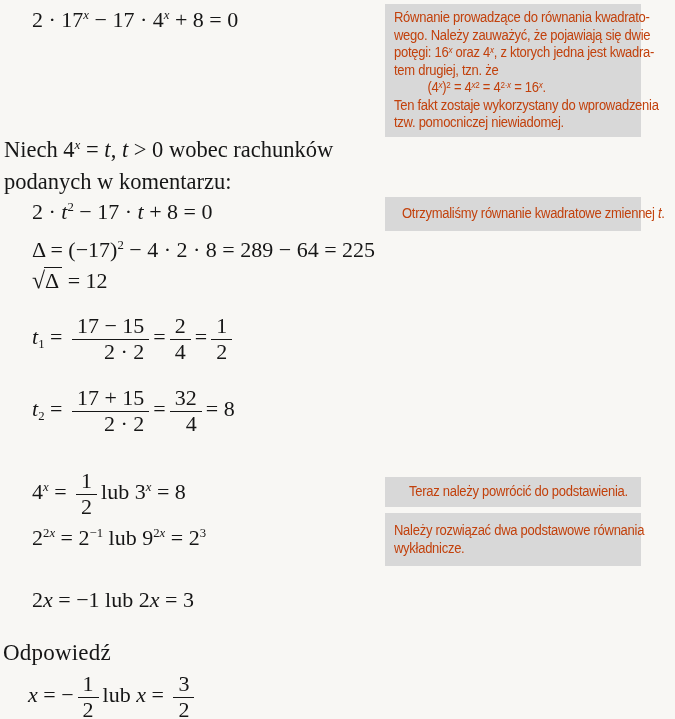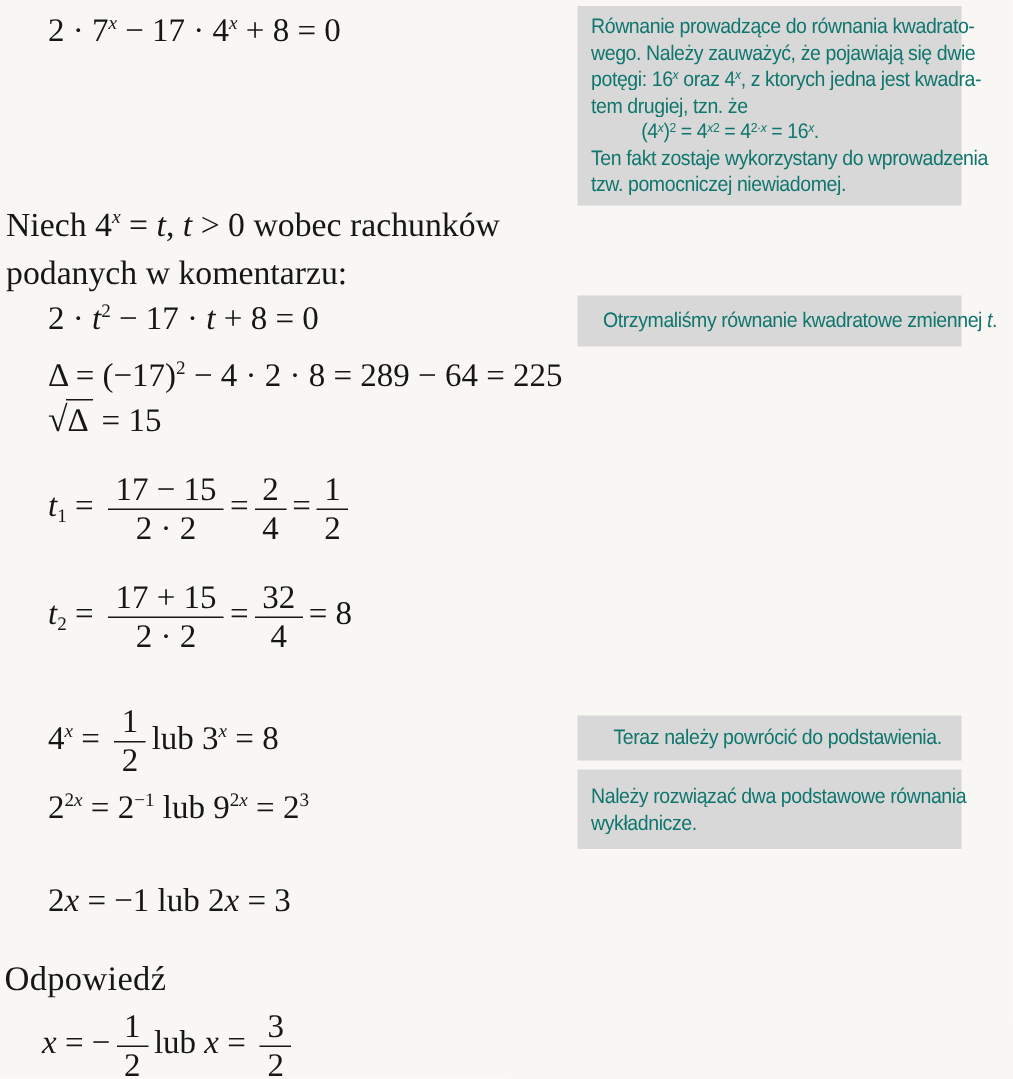--- a/index.html
+++ b/index.html
@@ -22,69 +22,69 @@
   .it{font-style:italic;}
   .sup{font-size:.58em;vertical-align:.62em;line-height:0;}
   .sub{font-size:.58em;vertical-align:-.28em;line-height:0;}
   .frac{
     display:inline-block;
     vertical-align:middle;
     text-align:center;
     margin:10px 4px;
   }
   .frac .num,.frac .den{display:block;padding:0 5px;line-height:1.12;}
-  .frac .den{border-top:1.6px solid #161616;}
+  .frac .den{border-top:1.6px solid #161616;text-align:right;}
   .rad{font-size:1.08em;}
   .radicand{border-top:1.6px solid #161616;margin-left:-1px;padding:0 3px 0 1px;}
   .answer-head{
     position:absolute;left:3px;
     font-size:23px;font-weight:normal;
     letter-spacing:.2px;
   }
   .para{
     position:absolute;left:4px;
     font-size:22.5px;line-height:32px;white-space:nowrap;
   }
   
   .cbox{
     position:absolute;
     left:385px;width:256px;
     box-sizing:border-box;
     background:#d8d8d8;
     font-family:"Liberation Sans", sans-serif;
     font-size:14px;
-    color:#0f766e;
+    color:#c2410c;
     letter-spacing:-0.3px;
   }
   .cline{
     line-height:17.5px;
     white-space:nowrap;
     transform:scaleX(.93);
     transform-origin:0 50%;
   }
   .cformula{padding-left:36px;}
   .csup{font-size:.62em;vertical-align:.5em;line-height:0;}
 </style>
 </head>
 <body>
 
 <div class="page">
 
-  <div class="mline" style="top:6px"><span>2 · 7</span><span class="sup it">x</span><span> − 17 · 4</span><span class="sup it">x</span><span> + 8 = 0</span></div>
+  <div class="mline" style="top:6px"><span>2 · 17</span><span class="sup it">x</span><span> − 17 · 4</span><span class="sup it">x</span><span> + 8 = 0</span></div>
 
   <div class="para" style="top:134px">
     <div><span>Niech 4</span><span class="sup it">x</span><span> = </span><span class="it">t</span><span>, </span><span class="it">t</span><span> &gt; 0 wobec rachunków</span></div>
     <div><span>podanych w komentarzu:</span></div>
   </div>
 
   <div class="mline" style="top:198px"><span>2 · </span><span class="it">t</span><span class="sup">2</span><span> − 17 · </span><span class="it">t</span><span> + 8 = 0</span></div>
 
   <div class="mline" style="top:236px"><span>Δ = (−17)</span><span class="sup">2</span><span> − 4 · 2 · 8 = 289 − 64 = 225</span></div>
 
-  <div class="mline" style="top:266px"><span class="rad">√</span><span class="radicand">Δ</span><span> = 15</span></div>
+  <div class="mline" style="top:266px"><span class="rad">√</span><span class="radicand">Δ</span><span> = 12</span></div>
 
   <div class="mline" style="top:304px"><span class="it">t</span><span class="sub">1</span><span> = </span><span class="frac"><span class="num">17 − 15</span><span class="den">2 · 2</span></span><span>=</span><span class="frac"><span class="num">2</span><span class="den">4</span></span><span>=</span><span class="frac"><span class="num">1</span><span class="den">2</span></span></div>
 
   <div class="mline" style="top:376px"><span class="it">t</span><span class="sub">2</span><span> = </span><span class="frac"><span class="num">17 + 15</span><span class="den">2 · 2</span></span><span>=</span><span class="frac"><span class="num">32</span><span class="den">4</span></span><span>= 8</span></div>
 
   <div class="mline" style="top:459px"><span>4</span><span class="sup it">x</span><span> = </span><span class="frac"><span class="num">1</span><span class="den">2</span></span><span>lub 3</span><span class="sup it">x</span><span> = 8</span></div>
 
   <div class="mline" style="top:524px"><span>2</span><span class="sup"><span>2</span><span class="it">x</span></span><span> = 2</span><span class="sup">−1</span><span> lub 9</span><span class="sup"><span>2</span><span class="it">x</span></span><span> = 2</span><span class="sup">3</span></div>
 
   <div class="mline" style="top:586px"><span>2</span><span class="it">x</span><span> = −1 lub 2</span><span class="it">x</span><span> = 3</span></div>

